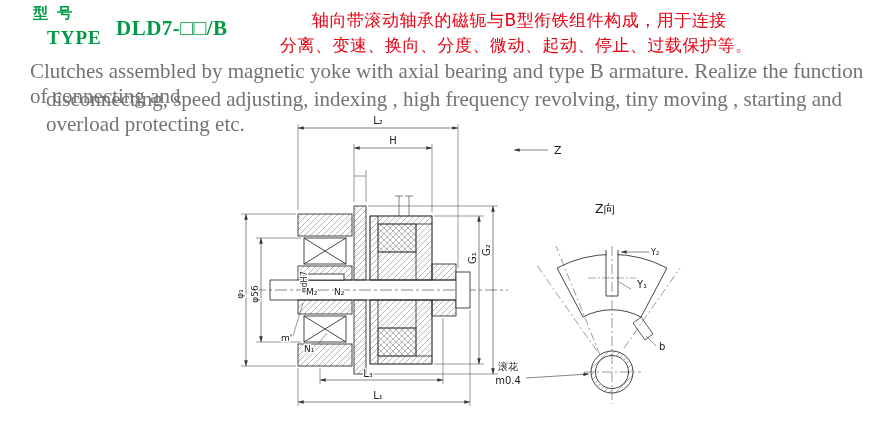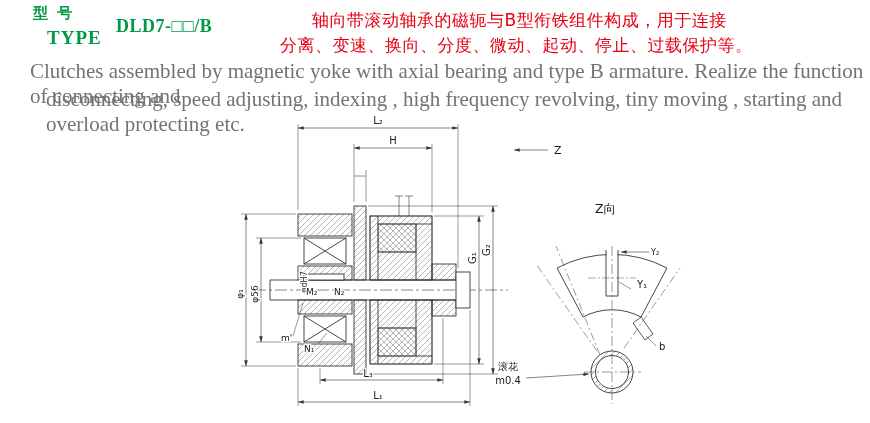--- a/index.html
+++ b/index.html
@@ -2,21 +2,21 @@
 <html><head>
 <meta charset="utf-8">
 <style>
   html,body{margin:0;padding:0;}
   body{width:870px;height:423px;position:relative;background:#fff;overflow:hidden;
        font-family:"Liberation Serif",serif;color:#111;}
   .hdr-cn{position:absolute;left:33px;top:4px;font-size:15px;font-weight:bold;
           color:#009a44;font-family:"DejaVu Sans",sans-serif;letter-spacing:2px;}
   .hdr-en{position:absolute;left:31px;top:27px;font-size:19px;font-weight:bold;
           color:#009a44;font-family:"Liberation Serif",serif;letter-spacing:1px;margin-left:16px;}
-  .model{position:absolute;left:116px;top:16px;font-size:18px;font-weight:bold;
+  .model{position:absolute;left:116px;top:16px;font-size:21px;font-weight:bold;
          color:#009a44;font-family:"Liberation Serif",serif;letter-spacing:.5px;}
   .cn-red{position:absolute;font-size:17px;color:#e60012;
           font-family:"DejaVu Sans",sans-serif;letter-spacing:.5px;}
   .cn1{left:312px;top:9px;}
   .cn2{left:280px;top:34px;}
   .en-desc{position:absolute;left:30px;font-size:21px;color:#737373;
            font-family:"Liberation Serif",serif;}
   .en1{top:59px;}
   .en2{top:87px;margin-left:16px;}
   svg{position:absolute;left:0;top:0;}

